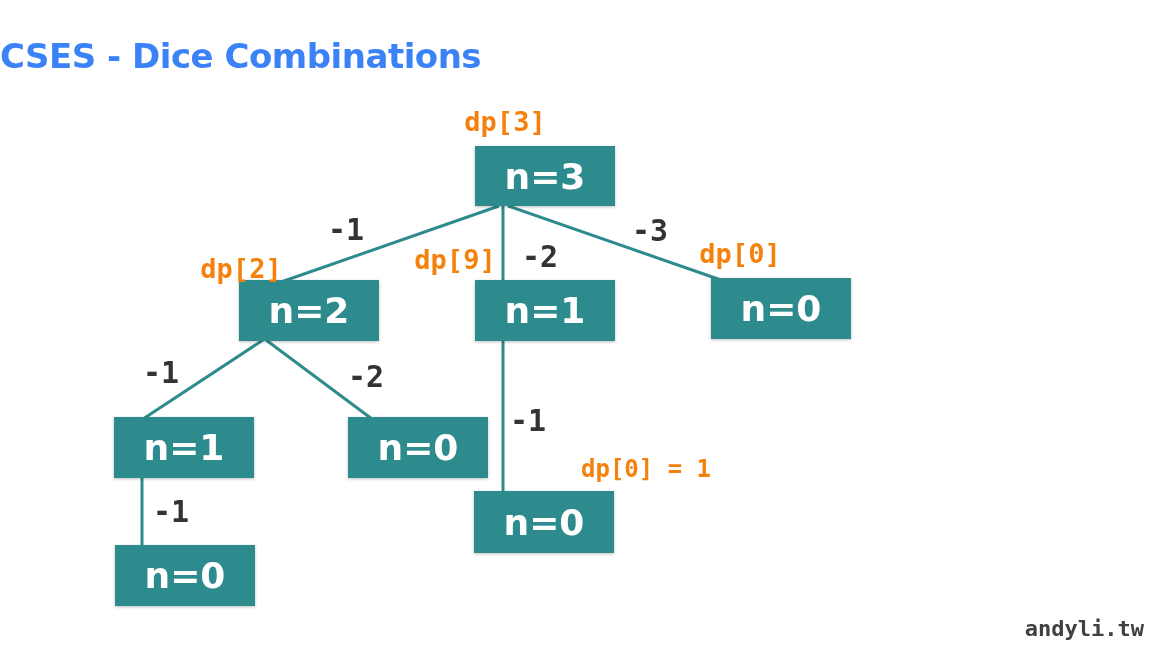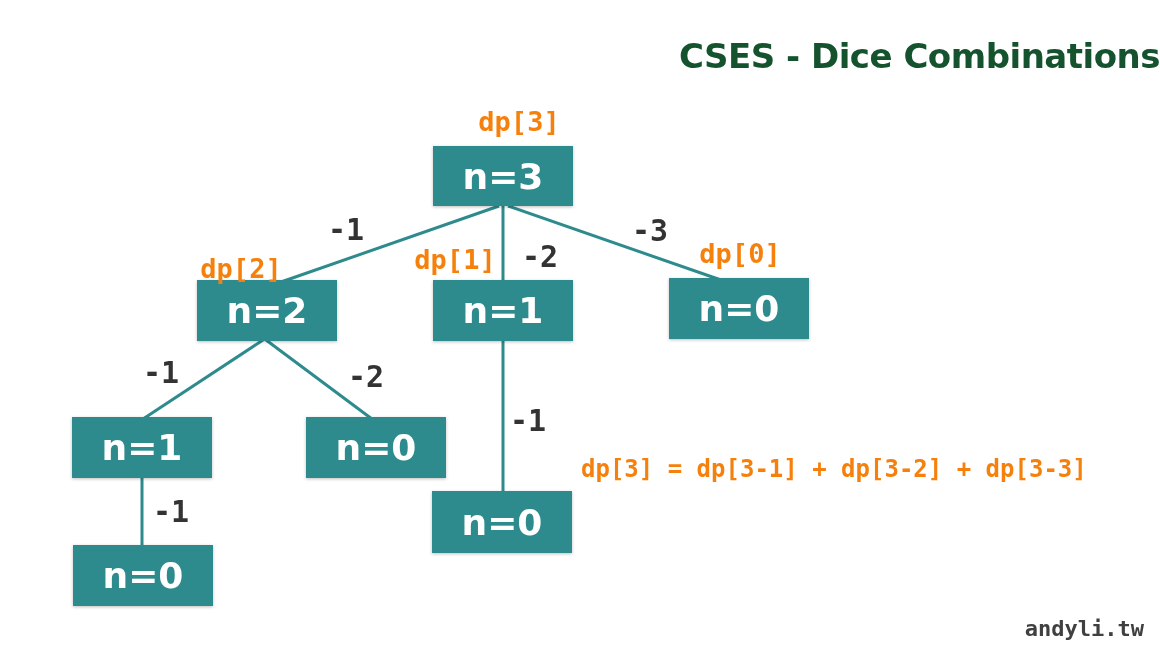--- a/index.html
+++ b/index.html
@@ -13,25 +13,25 @@
     width: 1160px;
     height: 653px;
     background: #ffffff;
     overflow: hidden;
   }
   .page-title {
     position: absolute;
     top: 36px;
     left: 0;
     width: 100%;
-    text-align: right;
+    text-align: left;
     font-size: 34px;
     font-weight: 700;
     letter-spacing: -0.5px;
-    color: #14532d;
+    color: #3b82f6;
   }
   #edges-svg {
     position: absolute;
     left: 0;
     top: 0;
     width: 1160px;
     height: 653px;
     pointer-events: none;
   }
   #edges-svg line {
@@ -42,20 +42,21 @@
     position: absolute;
     background: #2e8b8d;
     color: #ffffff;
     display: flex;
     align-items: center;
     justify-content: center;
     font-size: 36px;
     font-weight: 700;
     font-family: "DejaVu Sans", sans-serif;
     box-shadow: 0 1px 3px rgba(0,0,0,0.25);
+    margin-left: 42px;
   }
   .dp-label {
     position: absolute;
     transform: translate(-50%, -50%);
     color: #f5810c;
     font-family: "DejaVu Sans Mono", monospace;
     font-weight: 700;
     font-size: 27px;
     white-space: nowrap;
   }
@@ -107,32 +108,32 @@
 
   <div id="diagram">
       <div class="node" style="left: 433px; top: 146px; width: 140px; height: 60px;">n=3</div>
       <div class="node" style="left: 197px; top: 280px; width: 140px; height: 61px; text-align: center;">n=2</div>
       <div class="node" style="left: 433px; top: 280px; width: 140px; height: 61px;">n=1</div>
       <div class="node" style="left: 669px; top: 278px; width: 140px; height: 61px;">n=0</div>
       <div class="node" style="left: 72px; top: 417px; width: 140px; height: 61px;">n=1</div>
       <div class="node" style="left: 306px; top: 417px; width: 140px; height: 61px;">n=0</div>
       <div class="node" style="left: 73px; top: 545px; width: 140px; height: 61px;">n=0</div>
       <div class="node" style="left: 432px; top: 491px; width: 140px; height: 62px;">n=0</div>
-      <div class="dp-label" style="left: 505px; top: 121px; margin-left: 14px;">dp[3]</div>
+      <div class="dp-label" style="left: 505px; top: 121px;">dp[3]</div>
       <div class="dp-label" style="left: 241px; top: 268px;">dp[2]</div>
-      <div class="dp-label" style="left: 455px; top: 259px;">dp[1]</div>
+      <div class="dp-label" style="left: 455px; top: 259px;">dp[9]</div>
       <div class="dp-label" style="left: 740px; top: 253px;">dp[0]</div>
       <div class="edge-label" style="left: 346px; top: 229px;">-1</div>
       <div class="edge-label" style="left: 540px; top: 256px;">-2</div>
       <div class="edge-label" style="left: 650px; top: 230px;">-3</div>
       <div class="edge-label" style="left: 161px; top: 372px;">-1</div>
       <div class="edge-label" style="left: 366px; top: 376px;">-2</div>
       <div class="edge-label" style="left: 528px; top: 420px;">-1</div>
       <div class="edge-label" style="left: 171px; top: 511px;">-1</div>
     </div>
 
   <div class="code-block">
-    <div>dp[3] = dp[3-1] + dp[3-2] + dp[3-3]</div>
+    <div>dp[0] = 1</div>
     
   </div>
 
   <div class="watermark">andyli.tw</div>
 </div>
 
 </body></html>

